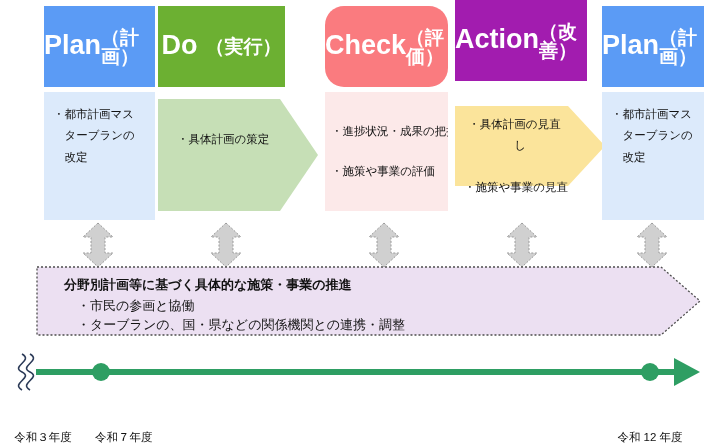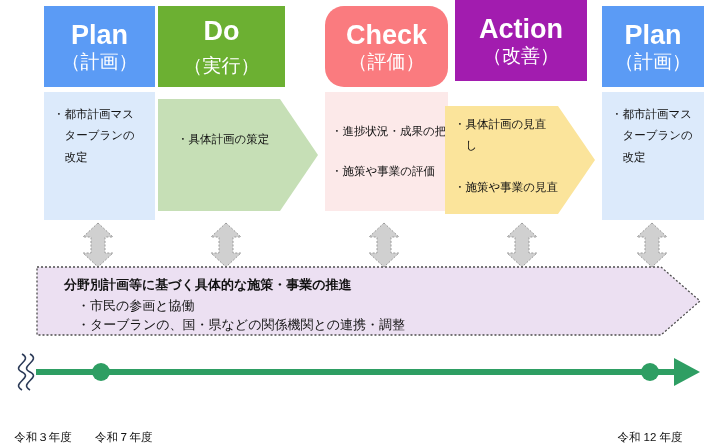--- a/index.html
+++ b/index.html
@@ -9,32 +9,32 @@
     font-family:"Liberation Sans","DejaVu Sans",sans-serif;
     position:relative;
     overflow:hidden;
     color:#1a1a1a;
   }
   .stage{position:absolute;left:0;top:0;width:710px;height:446px;}
 
   
   .chip{
     position:absolute;
-    display:flex;flex-direction:column;
+    display:flex;
     align-items:center;justify-content:center;
     color:#ffffff;
     line-height:1.0;
     box-sizing:border-box;
   }
   .chip .en{
     font-size:27px;font-weight:700;letter-spacing:0px;
     margin-bottom:3px;
   }
   .chip .jp{
-    font-size:19px;font-weight:400;
+    font-size:19px;font-weight:700;
   }
 
   
   .panel{
     position:absolute;
     box-sizing:border-box;
     font-size:11.5px;
     line-height:1.85;
     color:#111;
   }
@@ -118,21 +118,21 @@
     <div class="lines" style="top:0;bottom:0;padding-left:6px;position:absolute;">
       <div class="ln" style="margin-bottom:18px;">・進捗状況・成果の把握</div>
       <div class="ln">・施策や事業の評価</div>
     </div>
   </div>
 
   <div class="chip" style="left:455px;top:0;width:132px;height:81px;background:#a21caf;">
     <div class="en">Action</div>
     <div class="jp">（改善）</div>
   </div>
-  <div class="panel arrowpanel" style="left:445px;top:106px;width:150px;height:108px;">
+  <div class="panel arrowpanel" style="left:455px;top:106px;width:150px;height:80px;text-align:center;">
     <svg class="shape" viewBox="0 0 150 108" preserveAspectRatio="none">
       <polygon points="0,0 113,0 150,54 113,108 0,108" fill="#fbe49b"></polygon>
     </svg>
     <div class="lines" style="top:8px;padding-left:9px;padding-right:40px;">
       <div class="ln">・具体計画の見直</div>
       <div class="ln" style="margin-bottom:20px;">　し</div>
       <div class="ln">・施策や事業の見直</div>
     </div>
   </div>
 

